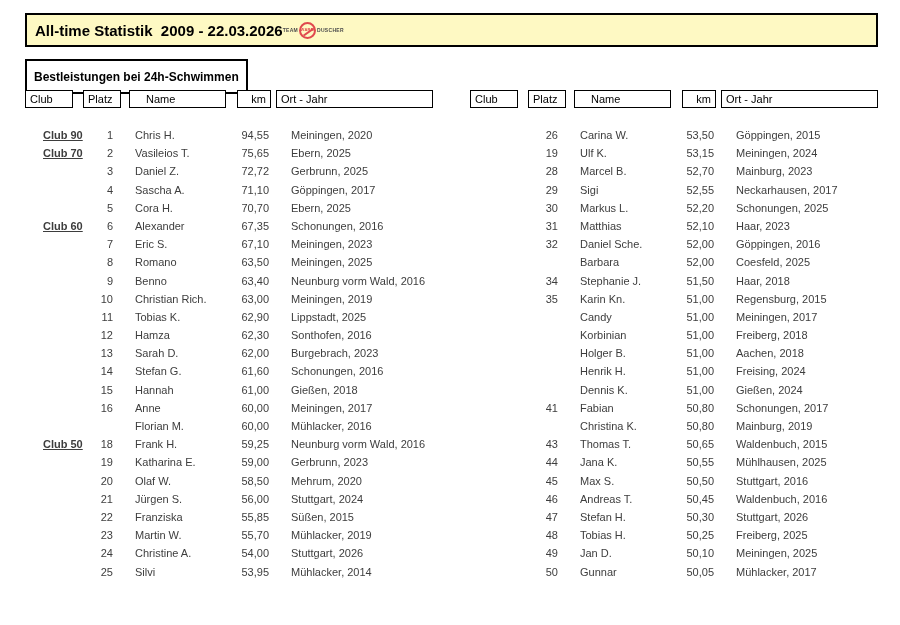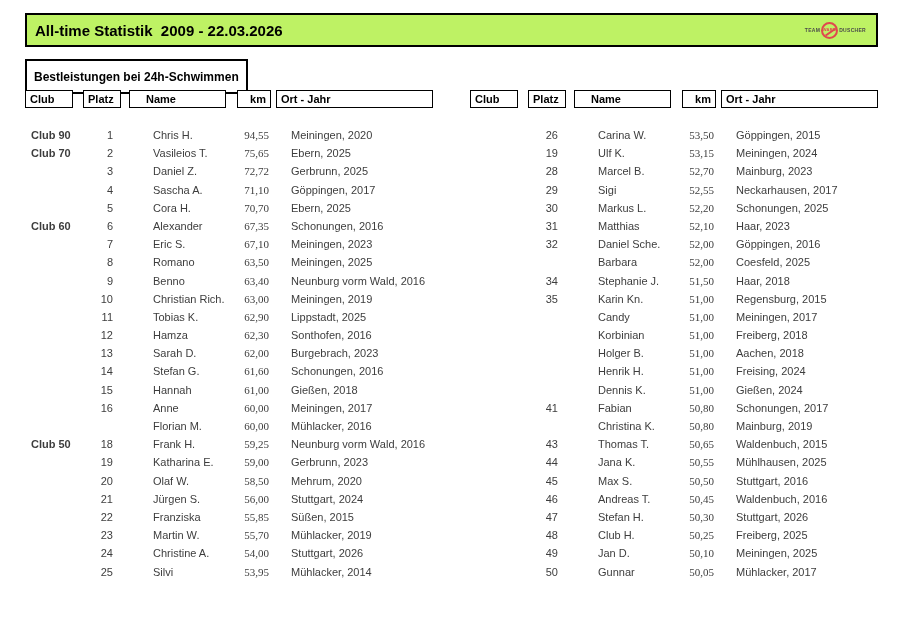--- a/index.html
+++ b/index.html
@@ -3,22 +3,22 @@
 <meta charset="utf-8">
 <style>
   html,body{margin:0;padding:0;}
   body{
     width:900px;height:625px;background:#ffffff;position:relative;overflow:hidden;
     font-family:"Liberation Sans","DejaVu Sans",sans-serif;color:#3d3d3d;
   }
   
   .title-box{
     position:absolute;left:25px;top:13px;width:853px;height:34px;
-    border:2px solid #000;box-sizing:border-box;background:#bef264;
-    display:flex;align-items:center;justify-content:space-between;
+    border:2px solid #000;box-sizing:border-box;background:#fef9c3;
+    display:flex;align-items:center;
   }
   .title{
     font-size:15px;font-weight:bold;color:#000;padding-left:8px;white-space:pre;
   }
   .logo{
     display:flex;align-items:center;gap:1px;margin-right:10px;
     font-size:5px;font-weight:bold;color:#4a4a4a;letter-spacing:.3px;line-height:1;
   }
   .logo-circle{
     position:relative;width:17px;height:17px;border:2px solid #e0484e;border-radius:50%;
@@ -35,38 +35,38 @@
     border:2px solid #000;box-sizing:border-box;background:#fff;
     display:inline-flex;align-items:center;padding:0 7px;
     font-size:12px;font-weight:bold;color:#000;white-space:nowrap;
   }
   
   .rank-table{position:absolute;top:90px;width:408px;}
   .rank-table.left{left:25px;}
   .rank-table.right{left:470px;}
   .hdr{
     position:absolute;top:0;height:18px;border:1.5px solid #000;box-sizing:border-box;
-    font-size:11px;font-weight:bold;color:#000;background:#fff;
+    font-size:11px;font-weight:normal;color:#000;background:#fff;
     display:flex;align-items:center;padding:0 4px;white-space:nowrap;
   }
   .h-club{left:0;width:48px;}
   .h-platz{left:58px;width:38px;}
   .h-name{left:104px;width:97px;padding-left:16px;}
   .h-km{left:212px;width:34px;justify-content:flex-end;padding-left:24px;}
   .h-ort{left:251px;width:157px;}
   .rows{position:absolute;left:0;top:36px;width:408px;}
   .row{position:relative;height:18.2px;}
   .cell{
     position:absolute;top:0;height:18.2px;line-height:18.2px;
     font-size:11px;color:#3d3d3d;white-space:nowrap;overflow:visible;
   }
-  .cell-club{left:6px;width:54px;font-weight:bold;}
+  .cell-club{left:18px;width:54px;font-weight:bold;text-decoration:underline;}
   .cell-platz{left:58px;width:30px;text-align:right;}
-  .cell-name{left:128px;width:100px;}
-  .cell-km{left:206px;width:38px;text-align:right;font-family:Liberation Serif, serif;}
+  .cell-name{left:110px;width:100px;}
+  .cell-km{left:206px;width:38px;text-align:right;}
   .cell-ort{left:258px;width:150px;margin-left:8px;}
 </style>
 </head>
 <body>
 
 <div class="title-box">
   <div class="title">All-time Statistik  2009 - 22.03.2026</div>
   <div class="logo">
     <span>TEAM</span>
     <span class="logo-circle">
@@ -420,21 +420,21 @@
       <div class="row">
         <div class="cell cell-club"></div>
         <div class="cell cell-platz">47</div>
         <div class="cell cell-name">Stefan H.</div>
         <div class="cell cell-km">50,30</div>
         <div class="cell cell-ort">Stuttgart, 2026</div>
       </div>
       <div class="row">
         <div class="cell cell-club"></div>
         <div class="cell cell-platz">48</div>
-        <div class="cell cell-name">Club H.</div>
+        <div class="cell cell-name">Tobias H.</div>
         <div class="cell cell-km">50,25</div>
         <div class="cell cell-ort">Freiberg, 2025</div>
       </div>
       <div class="row">
         <div class="cell cell-club"></div>
         <div class="cell cell-platz">49</div>
         <div class="cell cell-name">Jan D.</div>
         <div class="cell cell-km">50,10</div>
         <div class="cell cell-ort">Meiningen, 2025</div>
       </div>

